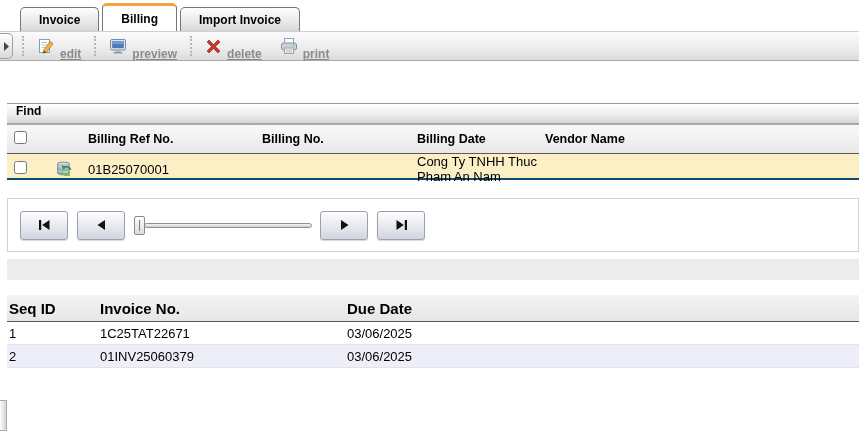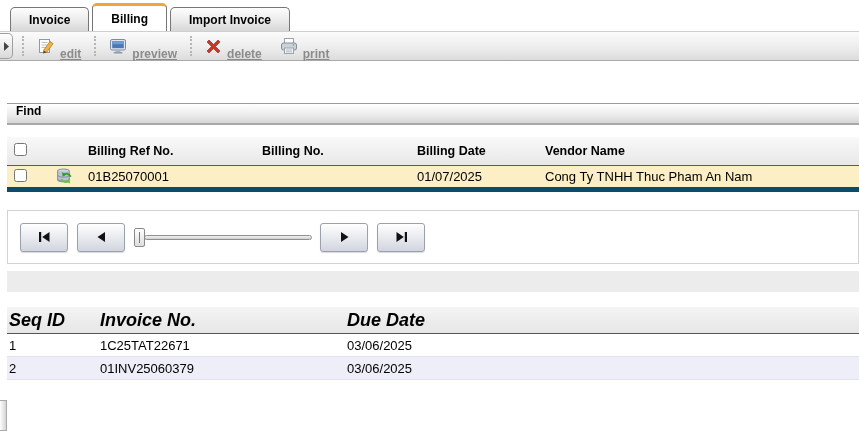--- a/index.html
+++ b/index.html
@@ -1,20 +1,20 @@
 <!DOCTYPE html>
 <html><head>
 <meta charset="utf-8">
 <style>
   * { box-sizing: border-box; margin: 0; padding: 0; }
   html,body { width: 859px; height: 431px; background: #fff; overflow: hidden;
     font-family: "Liberation Sans", "DejaVu Sans", sans-serif; font-size: 12px; color:#000; }
 
   
-  .tabbar { display:flex; align-items:flex-end; padding:3px 0 0 10px; height:31px; gap:3px; }
+  .tabbar { display:flex; align-items:flex-end; padding:3px 0 0 20px; height:31px; gap:3px; }
   .tab { position:relative; display:flex; align-items:center; justify-content:center;
     height:24px; padding:0 18px; font-weight:bold; font-size:12px;
     background:linear-gradient(#fdfdfd,#e9e9e9 60%,#d6d6d6); border:1px solid #767676;
     border-bottom:none; border-radius:5px 5px 0 0; cursor:pointer; }
   .tab.active { height:28px; background:#fff; border-top:3px solid #F2A33A; z-index:2; }
 
   
   .toolbar { display:flex; align-items:center; height:30px; width:100%;
     background:linear-gradient(#fbfbfb,#ededed 55%,#dcdcdc); border-top:1px solid #cfcfcf;
     border-bottom:1px solid #a9a9a9; }
@@ -32,22 +32,22 @@
   .find-bar { height:22px; display:flex; align-items:flex-start; padding-left:9px;
     font-weight:bold; background:linear-gradient(#ffffff,#ededed 55%,#d6d6d6);
     border-top:1px solid #9a9a9a; border-bottom:2px solid #a8a8a8; }
 
   .group-hint { height:33px; padding:9px 0 0 4px; font-weight:bold; background:#fff; }
 
   
   .bgrid-header, .bgrid-row { display:grid; grid-template-columns:34px 47px 174px 155px 128px 1fr;
     align-items:center; }
   .bgrid-header { height:29px; font-weight:bold; font-size:12.5px;
-    background:linear-gradient(#f9f9f9,#e8e8e8); border-bottom:1px solid #5a5a5a;margin-top:12px; }
-  .bgrid-row { height:26px; font-size:13px; background:#FCEFC5; border-bottom:5px solid #0c4a6e; }
+    background:linear-gradient(#f9f9f9,#e8e8e8); border-bottom:1px solid #5a5a5a; }
+  .bgrid-row { height:26px; font-size:13px; background:#FCEFC5; border-bottom:2px solid #0c4a6e; }
   .cell-cb { padding-left:7px; }
   .cell-cb input { width:13px; height:13px; cursor:pointer; }
   .cell-icon { display:flex; justify-content:center; align-items:center; }
 
   
   .pager-panel { margin-top:18px; height:54px; width:100%; border:1px solid #d2d2d2; background:#fff;
     display:flex; align-items:center; padding-left:12px; }
   .pg-btn { width:48px; height:29px; margin-right:9px; border:1px solid #9aa0ad; border-radius:3px;
     background:linear-gradient(#fefefe,#e4e6ec 60%,#d2d5de); display:flex; align-items:center;
     justify-content:center; cursor:pointer; box-shadow:0 1px 1px rgba(0,0,0,.15); }
@@ -58,22 +58,22 @@
   .pg-thumb i { display:block; width:1px; height:11px; background:#777; }
   .pg-track { flex:1; height:5px; margin-left:-1px; border:1px solid #8f8f8f; border-radius:3px;
     background:linear-gradient(#f4f4f4,#cfcfcf); cursor:pointer; }
 
   .gray-band { margin-top:7px; height:21px; background:#ececec; }
   .spacer2 { height:15px; }
 
   
   .igrid-header, .igrid-row { display:grid; grid-template-columns:91px 247px 243px 1fr;
     align-items:center; padding-left:2px; }
-  .igrid-header { height:27px; font-weight:bold; font-size:18px;
-    background:linear-gradient(#f4f4f4,#e6e6e6); border-bottom:1px solid #555;font-style:italic; }
+  .igrid-header { height:27px; font-weight:bold; font-size:15px;
+    background:linear-gradient(#f4f4f4,#e6e6e6); border-bottom:1px solid #555; }
   .igrid-row { height:23px; font-size:13px; background:#fff; border-bottom:1px solid #e2e2ee; }
   .igrid-row.alt { background:#EEEEF9; }
 
   .corner-strip { position:absolute; left:0; top:400px; width:7px; height:31px;
     background:linear-gradient(to right,#fdfdfd,#d5d5d5); border:1px solid #aaa; border-left:none; }
 
   svg { display:block; }
 </style>
 </head>
 <body>
@@ -173,21 +173,20 @@
         <path d="M1.5 6.7 a5.5 2 0 0 0 11 0" fill="none" stroke="#8a93a6"></path>
         <path d="M1.5 10.2 a5.5 2 0 0 0 11 0" fill="none" stroke="#8a93a6"></path>
         <path d="M13.8 8.2 a4.2 4.2 0 0 0 -7 -1.6" stroke="#2f9b2f" stroke-width="1.7" fill="none"></path>
         <polygon points="5.6,3.8 6.3,8.2 9.6,6.4" fill="#2f9b2f"></polygon>
         <path d="M5.2 10.4 a4.2 4.2 0 0 0 7 1.6" stroke="#6cc24a" stroke-width="1.7" fill="none"></path>
         <polygon points="13.4,14.8 12.7,10.4 9.4,12.2" fill="#6cc24a"></polygon>
       </svg>
     </div>
     <div>01B25070001</div>
     <div></div>
-    <div>01/07/2025</div>
     <div>Cong Ty TNHH Thuc Pham An Nam</div>
   </div>
 
   <div class="pager-panel">
     <div class="pg-btn">
       <svg width="13" height="12" viewBox="0 0 13 12">
         <rect x="1" y="1" width="2.2" height="10" fill="#111"></rect>
         <polygon points="11.5,1 11.5,11 4.2,6" fill="#111"></polygon>
       </svg>
     </div>

